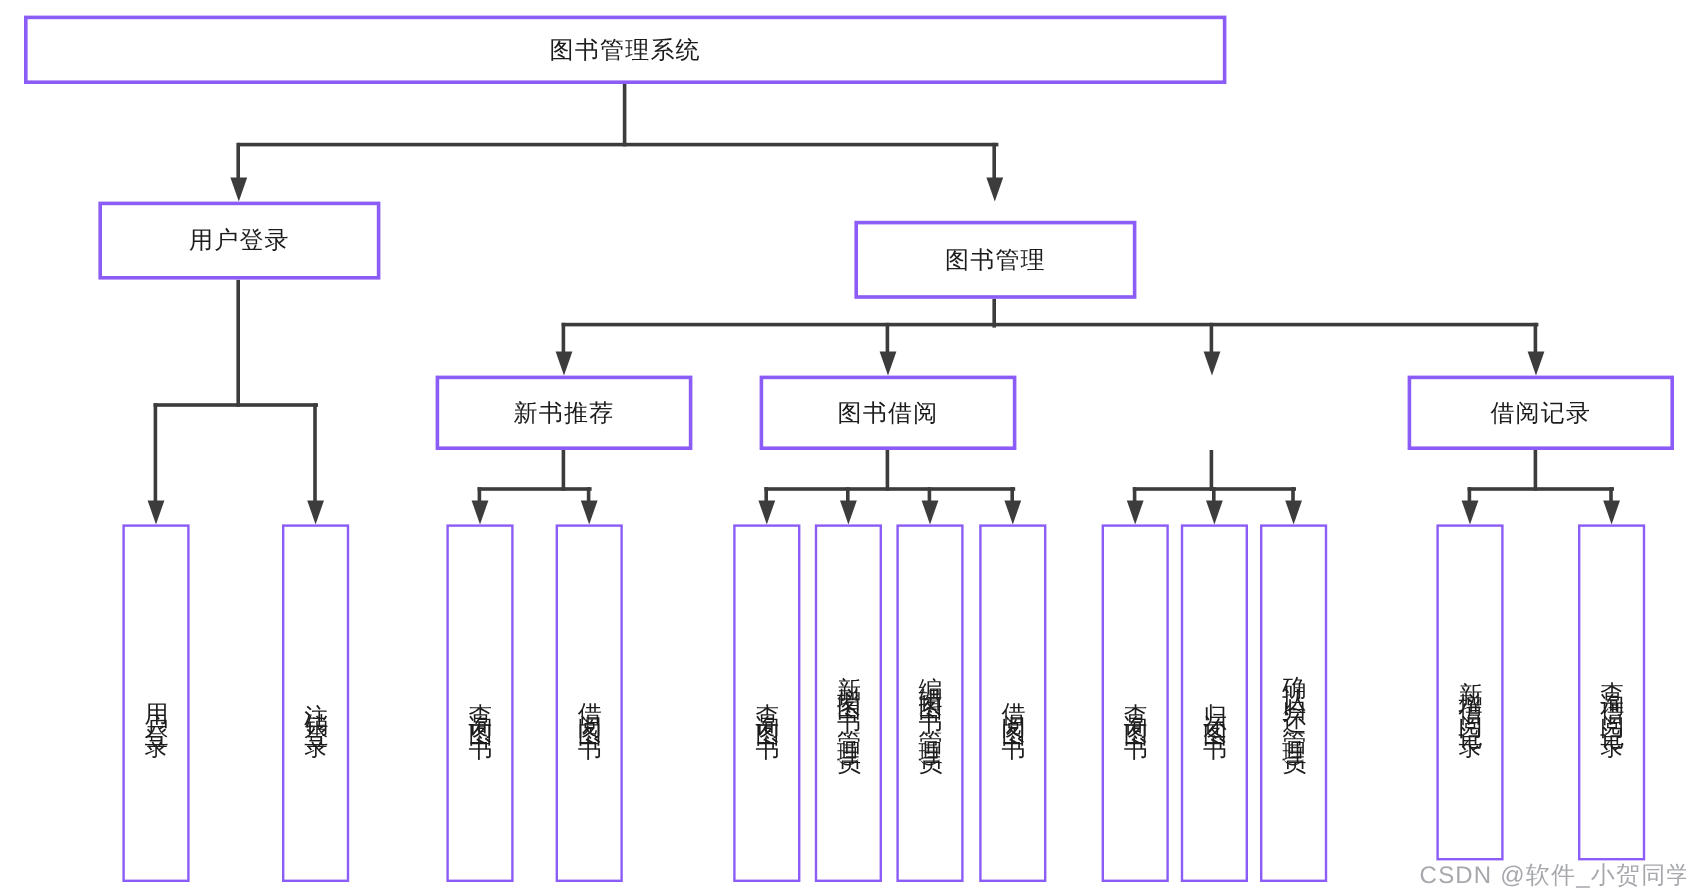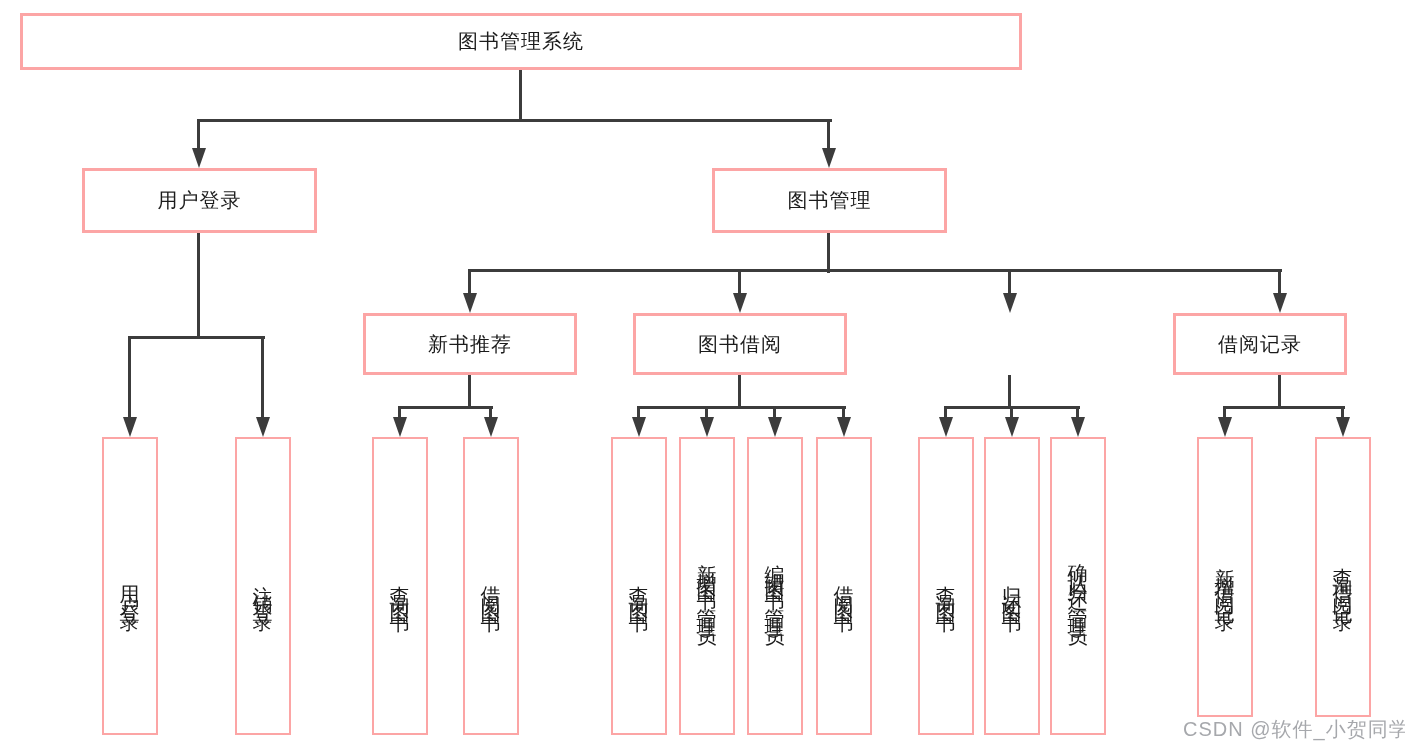--- a/index.html
+++ b/index.html
@@ -7,21 +7,21 @@
     position:relative;
     width:1405px;height:747px;
     background:#ffffff;
     font-family:"Liberation Sans","DejaVu Sans",sans-serif;
     overflow:hidden;
   }
   .node{
     position:absolute;
     box-sizing:border-box;
     background:#ffffff;
-    border:3px solid #fca5a5;
+    border:3px solid #8b5cf6;
     display:flex;align-items:center;justify-content:center;
     font-size:20px;color:#1c1c1c;
     letter-spacing:1px;
     text-align:center;
     z-index:2;
   }
   .leaf{
     border-width:2.5px;
     writing-mode:vertical-rl;
     text-orientation:mixed;
@@ -56,21 +56,21 @@
   <div class="node" style="left:20px;top:13px;width:1002px;height:57px">图书管理系统</div>
 
   <div class="vl" style="left:519px;top:67px;height:55px"></div>
   <div class="hl" style="left:198px;top:119px;width:634px"></div>
   <div class="vl" style="left:197px;top:119px;height:31px"></div>
   <div class="ar" style="left:192px;top:148px"></div>
   <div class="vl" style="left:827px;top:119px;height:31px"></div>
   <div class="ar" style="left:822px;top:148px"></div>
 
   <div class="node" style="left:82px;top:168px;width:235px;height:65px">用户登录</div>
-  <div class="node" style="left:712px;top:168px;width:235px;height:65px">图书管理</div>
+  <div class="node" style="left:712px;top:184px;width:235px;height:65px">图书管理</div>
 
   <div class="vl" style="left:197px;top:233px;height:106px"></div>
   <div class="hl" style="left:128px;top:336px;width:137px"></div>
   <div class="vl" style="left:128px;top:336px;height:83px"></div>
   <div class="ar" style="left:123px;top:417px"></div>
   <div class="vl" style="left:261px;top:336px;height:83px"></div>
   <div class="ar" style="left:256px;top:417px"></div>
 
   <div class="vl" style="left:827px;top:233px;height:40px"></div>
   <div class="hl" style="left:468px;top:269px;width:814px"></div>
@@ -78,21 +78,21 @@
   <div class="ar" style="left:463px;top:293px"></div>
   <div class="vl" style="left:738px;top:269px;height:26px"></div>
   <div class="ar" style="left:733px;top:293px"></div>
   <div class="vl" style="left:1008px;top:269px;height:26px"></div>
   <div class="ar" style="left:1003px;top:293px"></div>
   <div class="vl" style="left:1278px;top:269px;height:26px"></div>
   <div class="ar" style="left:1273px;top:293px"></div>
 
   <div class="node" style="left:363px;top:313px;width:214px;height:62px">新书推荐</div>
   <div class="node" style="left:633px;top:313px;width:214px;height:62px">图书借阅</div>
-  <div class="node" style="left:1173px;top:313px;width:174px;height:62px">借阅记录</div>
+  <div class="node" style="left:1173px;top:313px;width:222px;height:62px">借阅记录</div>
 
   <div class="vl" style="left:468px;top:375px;height:34px"></div>
   <div class="hl" style="left:398px;top:406px;width:95px"></div>
   <div class="vl" style="left:398px;top:406px;height:13px"></div>
   <div class="ar" style="left:393px;top:417px"></div>
   <div class="vl" style="left:489px;top:406px;height:13px"></div>
   <div class="ar" style="left:484px;top:417px"></div>
 
   <div class="vl" style="left:738px;top:375px;height:34px"></div>
   <div class="hl" style="left:637px;top:406px;width:209px"></div>

